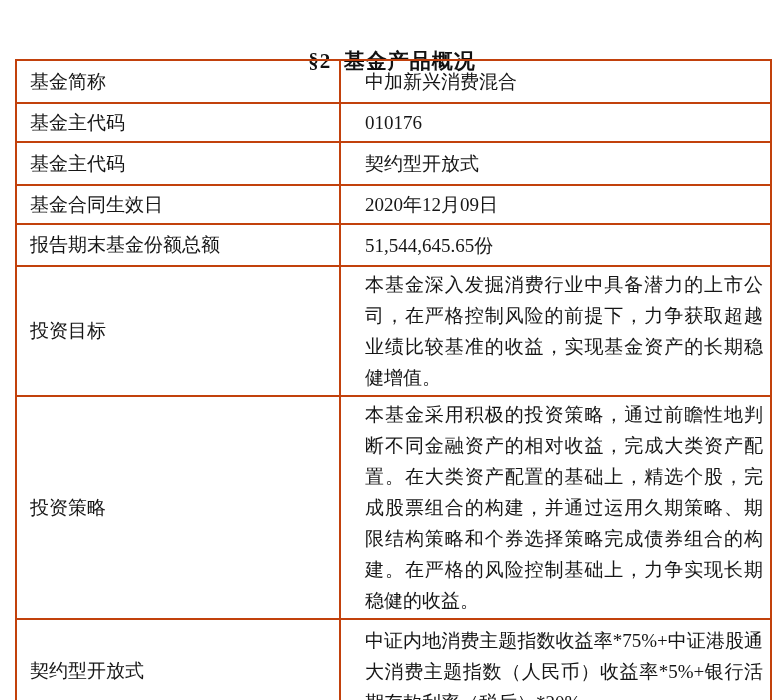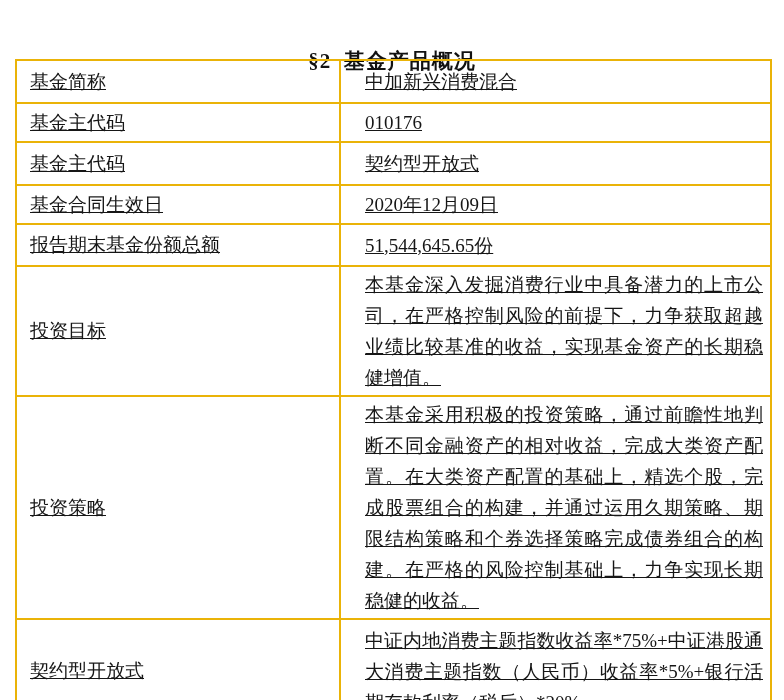--- a/index.html
+++ b/index.html
@@ -33,25 +33,24 @@
   }
   table.fund-table {
     position: absolute;
     left: 15px;
     top: 59px;
     width: 757px;
     border-collapse: collapse;
     table-layout: fixed;
   }
   table.fund-table td {
-    border: 2px solid #eab308;
+    border: 2px solid #c2410c;
     font-size: 19px;
     vertical-align: middle;
     overflow: hidden;
-    text-decoration: underline;
   }
   td.cell-label {
     width: 301px;
     padding: 2px 8px 2px 13px;
     line-height: 26px;
   }
   td.cell-value {
     padding: 2px 7px 2px 24px;
     line-height: 31px;
     text-align: justify;

